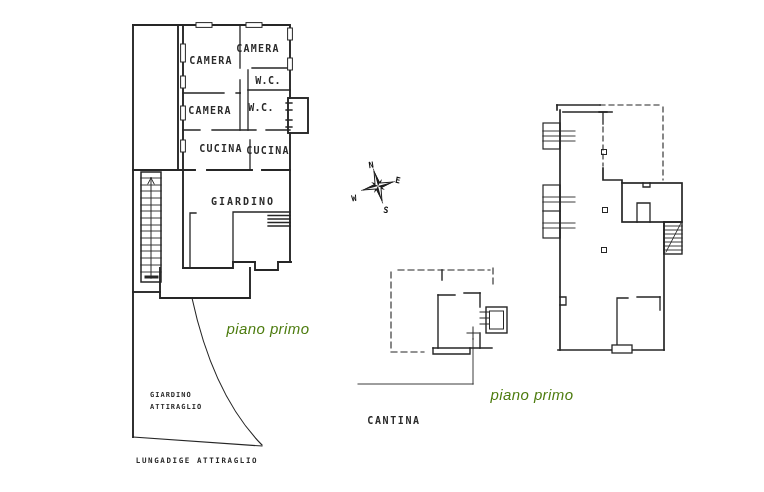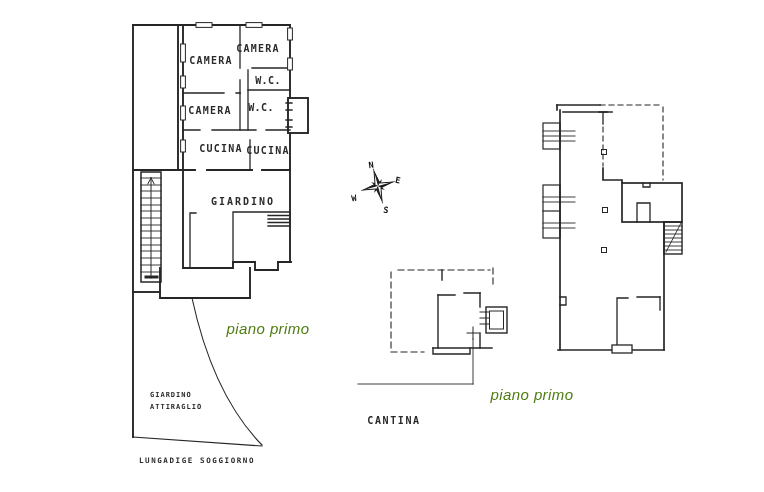--- a/index.html
+++ b/index.html
@@ -220,21 +220,21 @@
   <span class="lbl lbl-wide" style="left:243px;top:201px;">GIARDINO</span>
 
   <span class="caption" style="left:268px;top:328px;">piano primo</span>
   <span class="caption" style="left:532px;top:394px;">piano primo</span>
 
   <div class="garden-label">
     <div>GIARDINO</div>
     <div>ATTIRAGLIO</div>
   </div>
 
-  <span class="street-label">LUNGADIGE  SOGGIORNO</span>
+  <span class="street-label">LUNGADIGE  ATTIRAGLIO</span>
 
   <span class="lbl" style="left:394px;top:376px;letter-spacing:1.6px;margin-top:44px;">CANTINA</span>
 
   <span class="compass-letter cl-n">N</span>
   <span class="compass-letter cl-e">E</span>
   <span class="compass-letter cl-w">W</span>
   <span class="compass-letter cl-s">S</span>
 
 </div>
 

